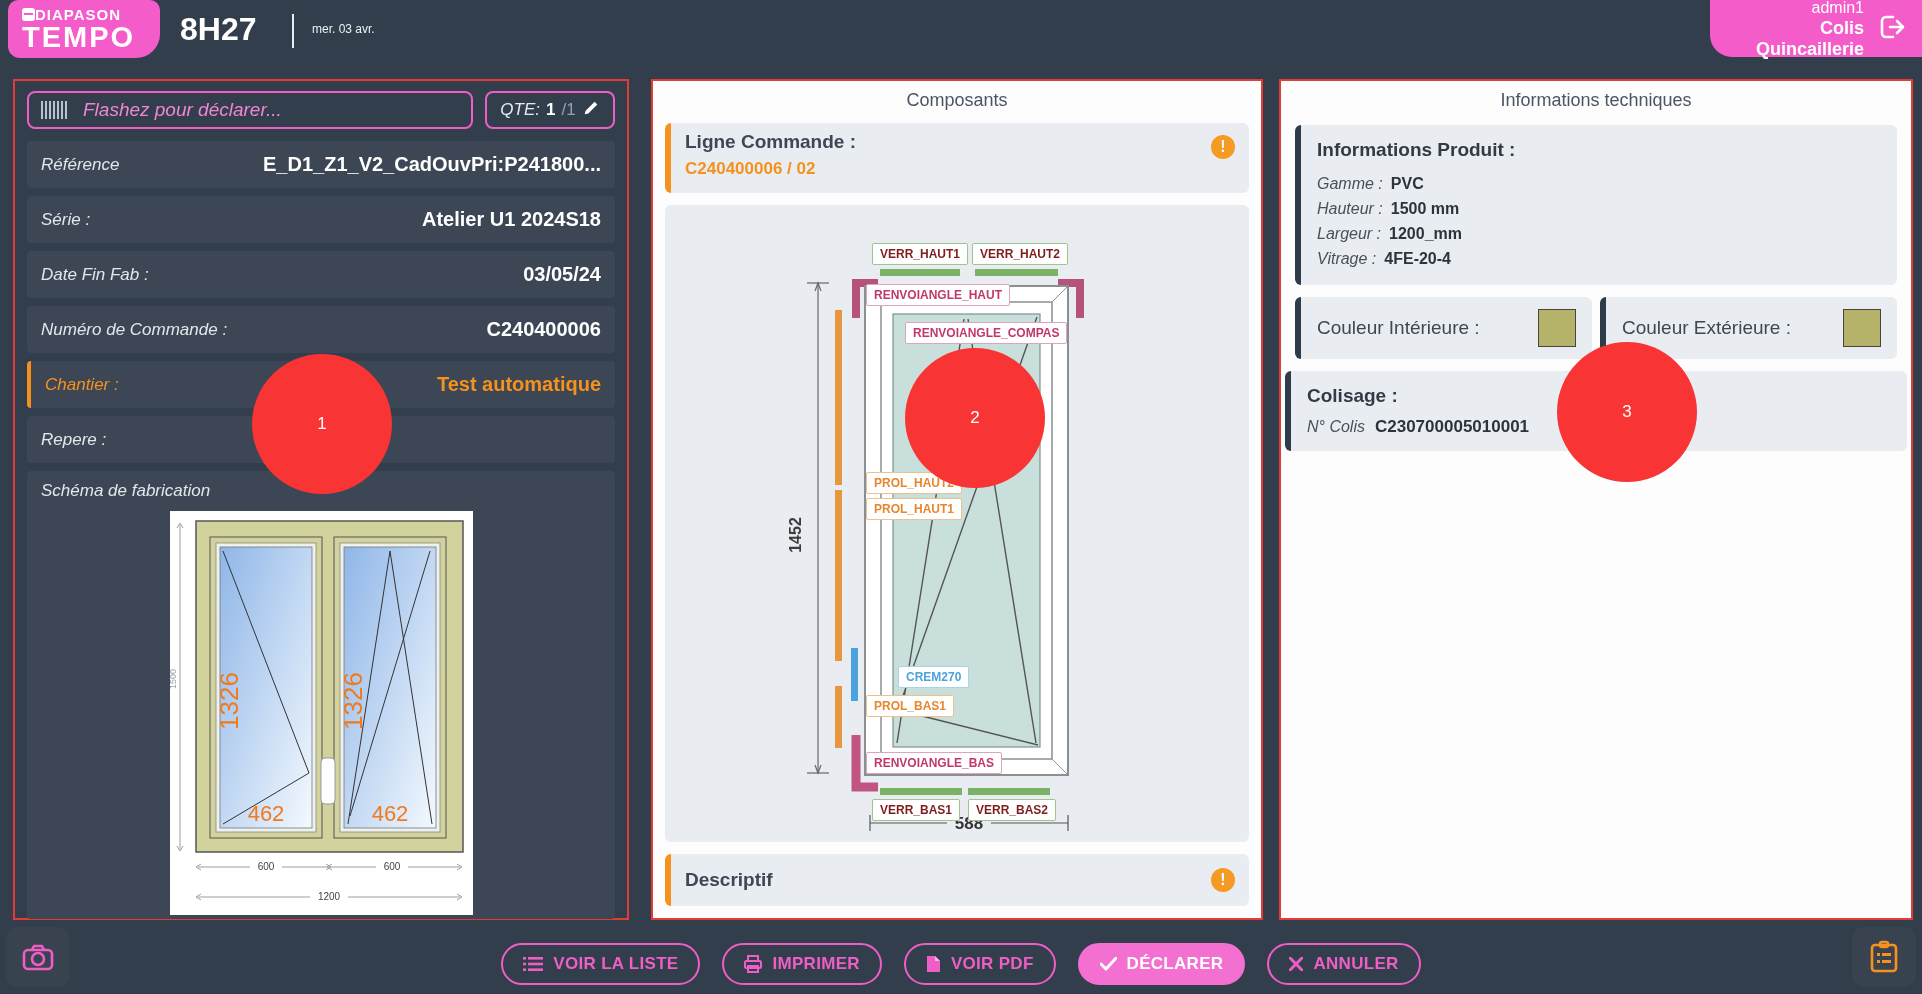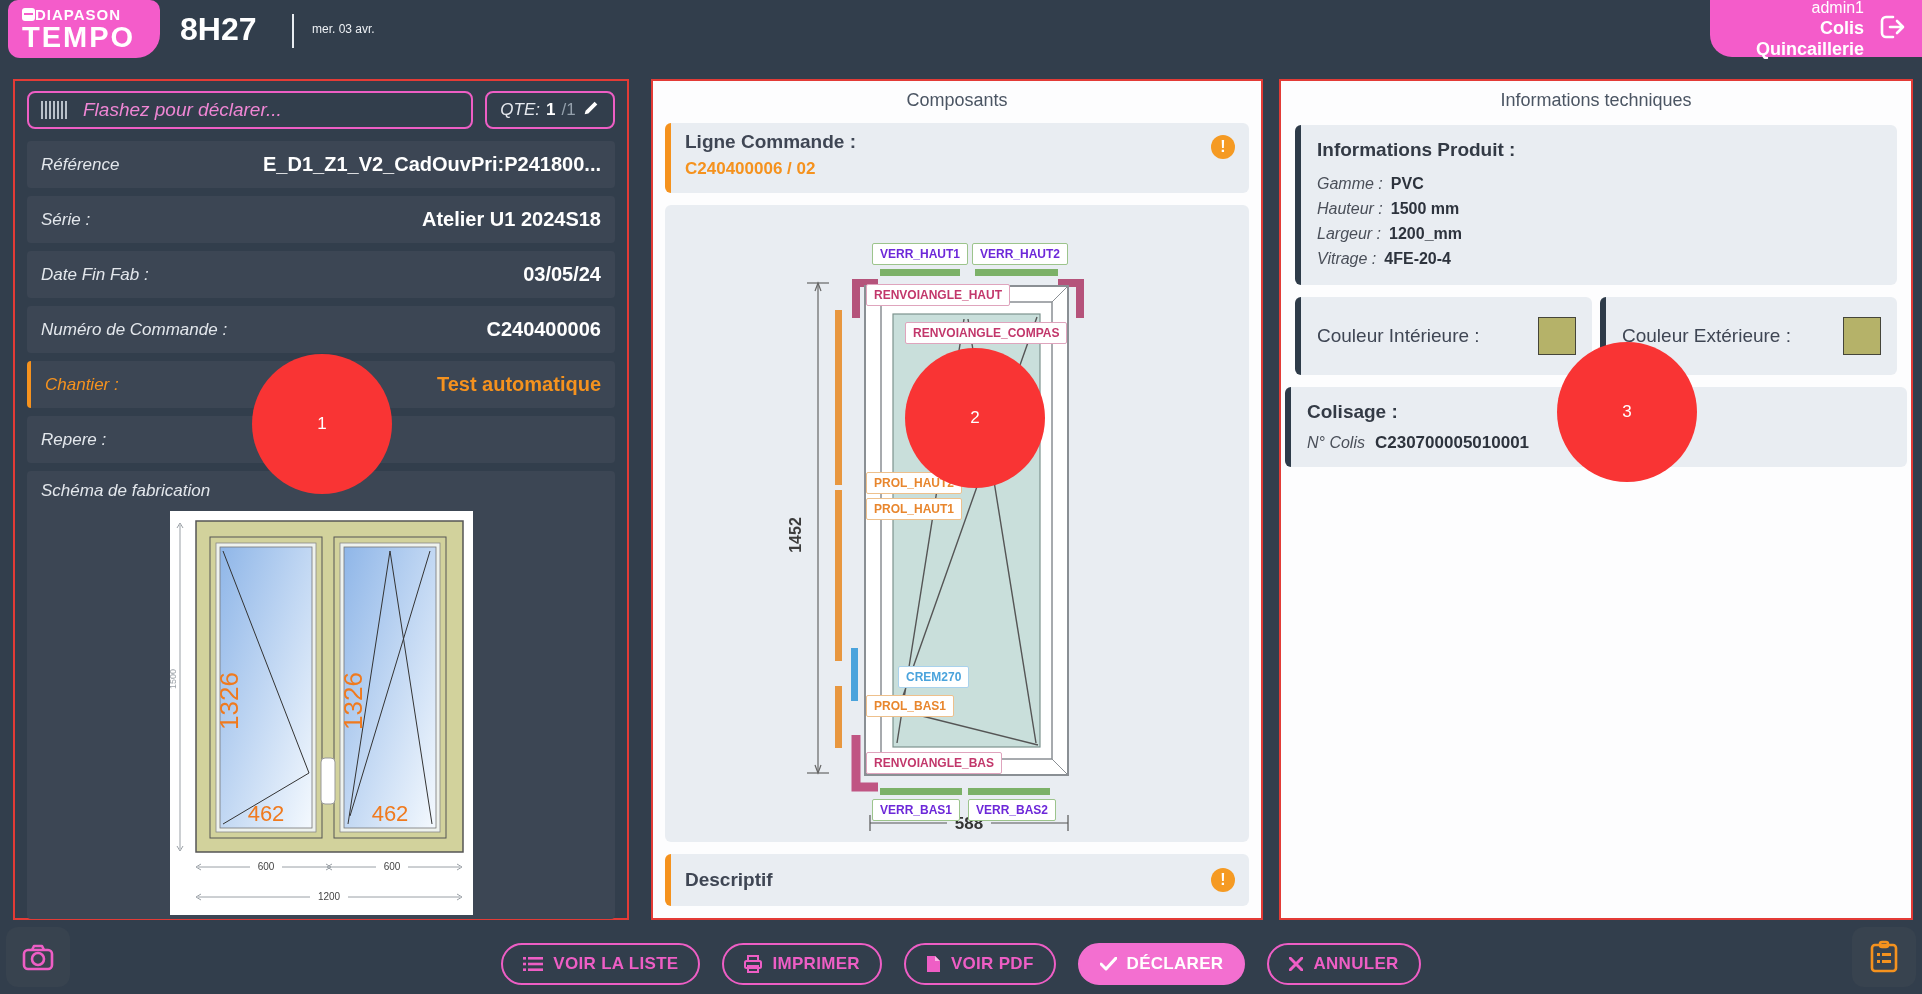--- a/index.html
+++ b/index.html
@@ -47,36 +47,36 @@
   
   .mid-header{height:38px;display:flex;align-items:center;justify-content:center;font-size:18px;color:#4b5563;flex:0 0 auto;}
   .card{background:#e9edf2;border-radius:6px;}
   .ligne-card{margin:4px 12px 12px;height:70px;border-left:6px solid #f5921e;padding:8px 14px;box-sizing:border-box;position:relative;flex:0 0 auto;}
   .ligne-label{font-size:19px;font-weight:bold;color:#3f4654;}
   .ligne-value{color:#f5921e;font-weight:bold;font-size:17px;margin-top:6px;}
   .warn-badge{position:absolute;right:14px;top:12px;width:24px;height:24px;border-radius:50%;background:#f59a23;color:#fff;font-weight:bold;font-size:16px;display:flex;align-items:center;justify-content:center;}
   .drawing-card{flex:1 1 auto;margin:0 12px 12px;position:relative;background:#e9edf2;border-radius:6px;overflow:hidden;}
   .drawing-card svg.draw{position:absolute;left:0;top:0;width:100%;height:100%;}
   .dlabel{position:absolute;background:#fff;font-size:12px;font-weight:bold;padding:3px 7px;border:1px solid;border-radius:2px;white-space:nowrap;z-index:2;}
-  .dlabel.green{color:#6d28d9;border-color:#9cc48c;}
+  .dlabel.green{color:#7f1d1d;border-color:#9cc48c;}
   .dlabel.pinkc{color:#c2376b;border-color:#dfa4bd;}
   .dlabel.orangec{color:#e8862d;border-color:#eec08c;}
   .dlabel.bluec{color:#4aa3dc;border-color:#a9d2ec;}
   .descriptif-card{margin:0 12px 12px;height:52px;border-left:6px solid #f5921e;display:flex;align-items:center;padding:0 14px;box-sizing:border-box;position:relative;flex:0 0 auto;}
   .descriptif-label{font-size:19px;font-weight:bold;color:#3f4654;}
   .descriptif-card .warn-badge{top:14px;}
 
   
   .info-card{margin:6px 14px 12px;border-left:6px solid #2e3b49;border-radius:6px;background:#e9edf2;padding:14px 16px;}
   .info-title{font-size:19px;font-weight:bold;color:#333a45;margin-bottom:10px;}
   .info-line{line-height:25px;font-size:16px;}
   .info-lab{font-style:italic;color:#4a4f59;margin-right:8px;}
   .info-val{font-weight:bold;color:#2d333d;}
   .color-row{display:flex;gap:8px;margin:0 14px 12px;}
-  .color-card{flex:1;height:78px;border-left:6px solid #2e3b49;border-radius:6px;background:#e9edf2;display:flex;align-items:center;justify-content:space-between;padding:0 16px;box-sizing:border-box;}
+  .color-card{flex:1;height:62px;border-left:6px solid #2e3b49;border-radius:6px;background:#e9edf2;display:flex;align-items:center;justify-content:space-between;padding:0 16px;box-sizing:border-box;}
   .color-label{font-size:19px;color:#3f4654;}
   .swatch{width:36px;height:36px;background:#b5b269;border:1px solid #45453a;}
   .colisage-card{margin:0 4px;border-left:6px solid #2e3b49;border-radius:6px;background:#e9edf2;padding:14px 16px;}
   .colis-line{margin-top:8px;font-size:16px;}
   .colis-lab{font-style:italic;color:#4a4f59;margin-right:10px;}
   .colis-val{font-weight:bold;color:#2d333d;font-size:17px;}
 
   
   .circle{position:absolute;width:140px;height:140px;border-radius:50%;background:#f93434;color:#fff;font-size:17px;display:flex;align-items:center;justify-content:center;z-index:50;}
 

